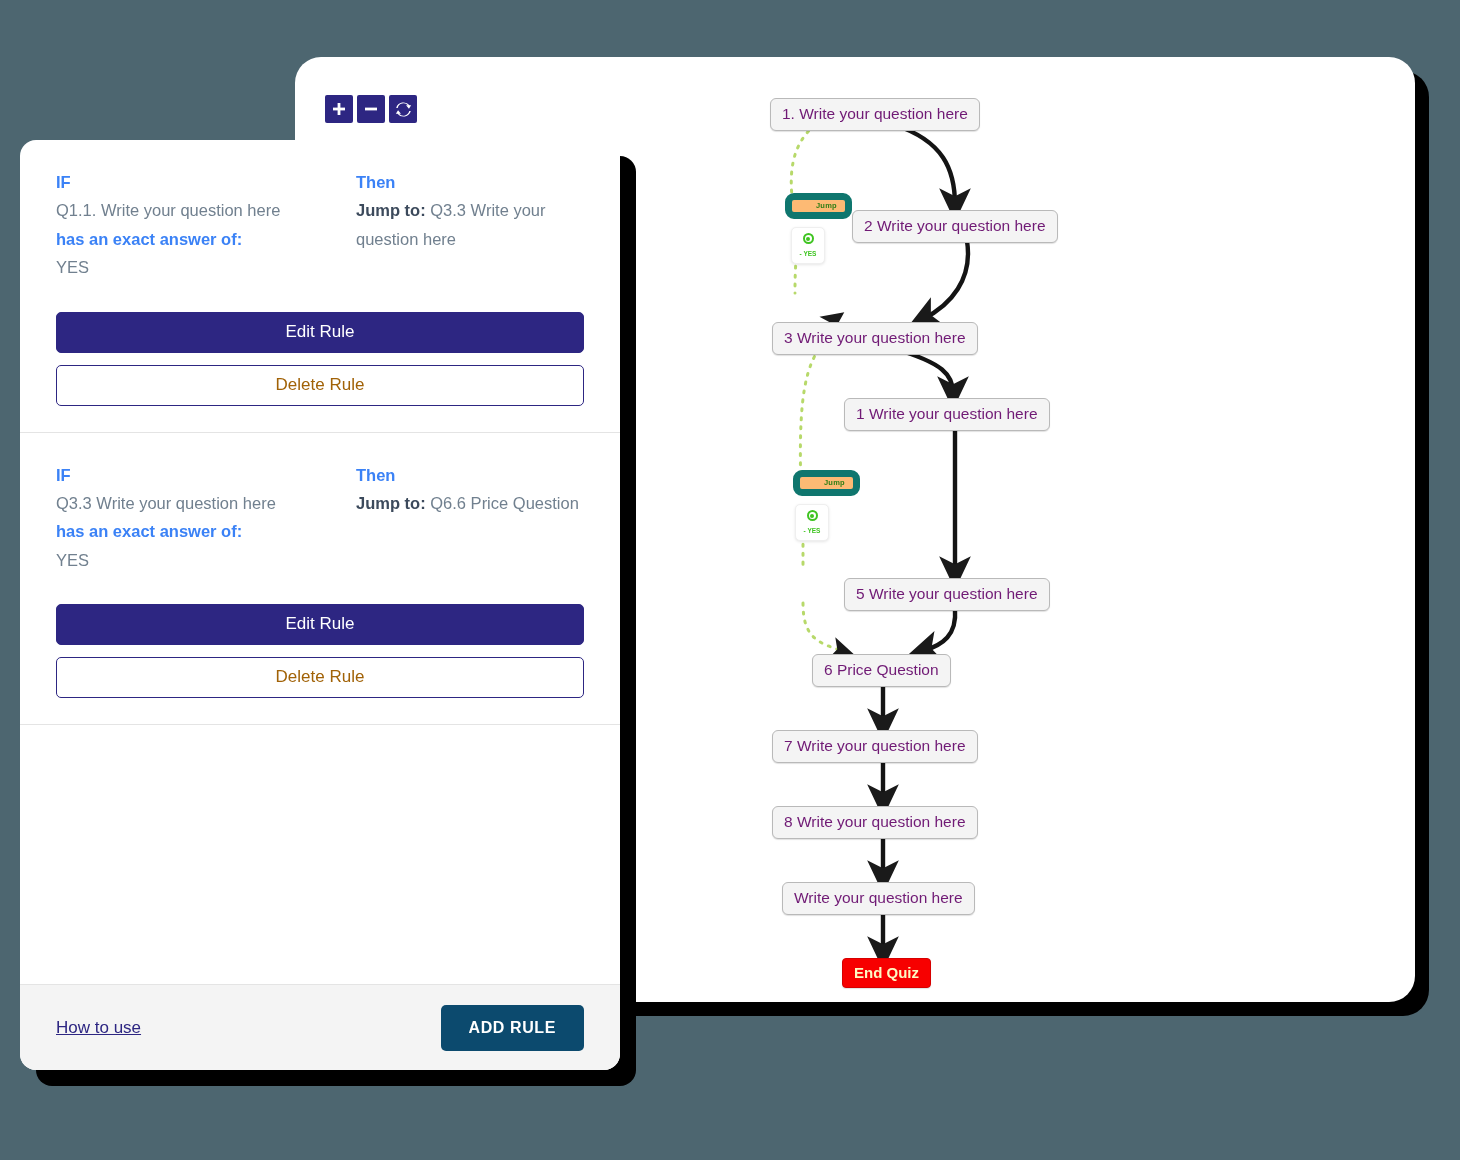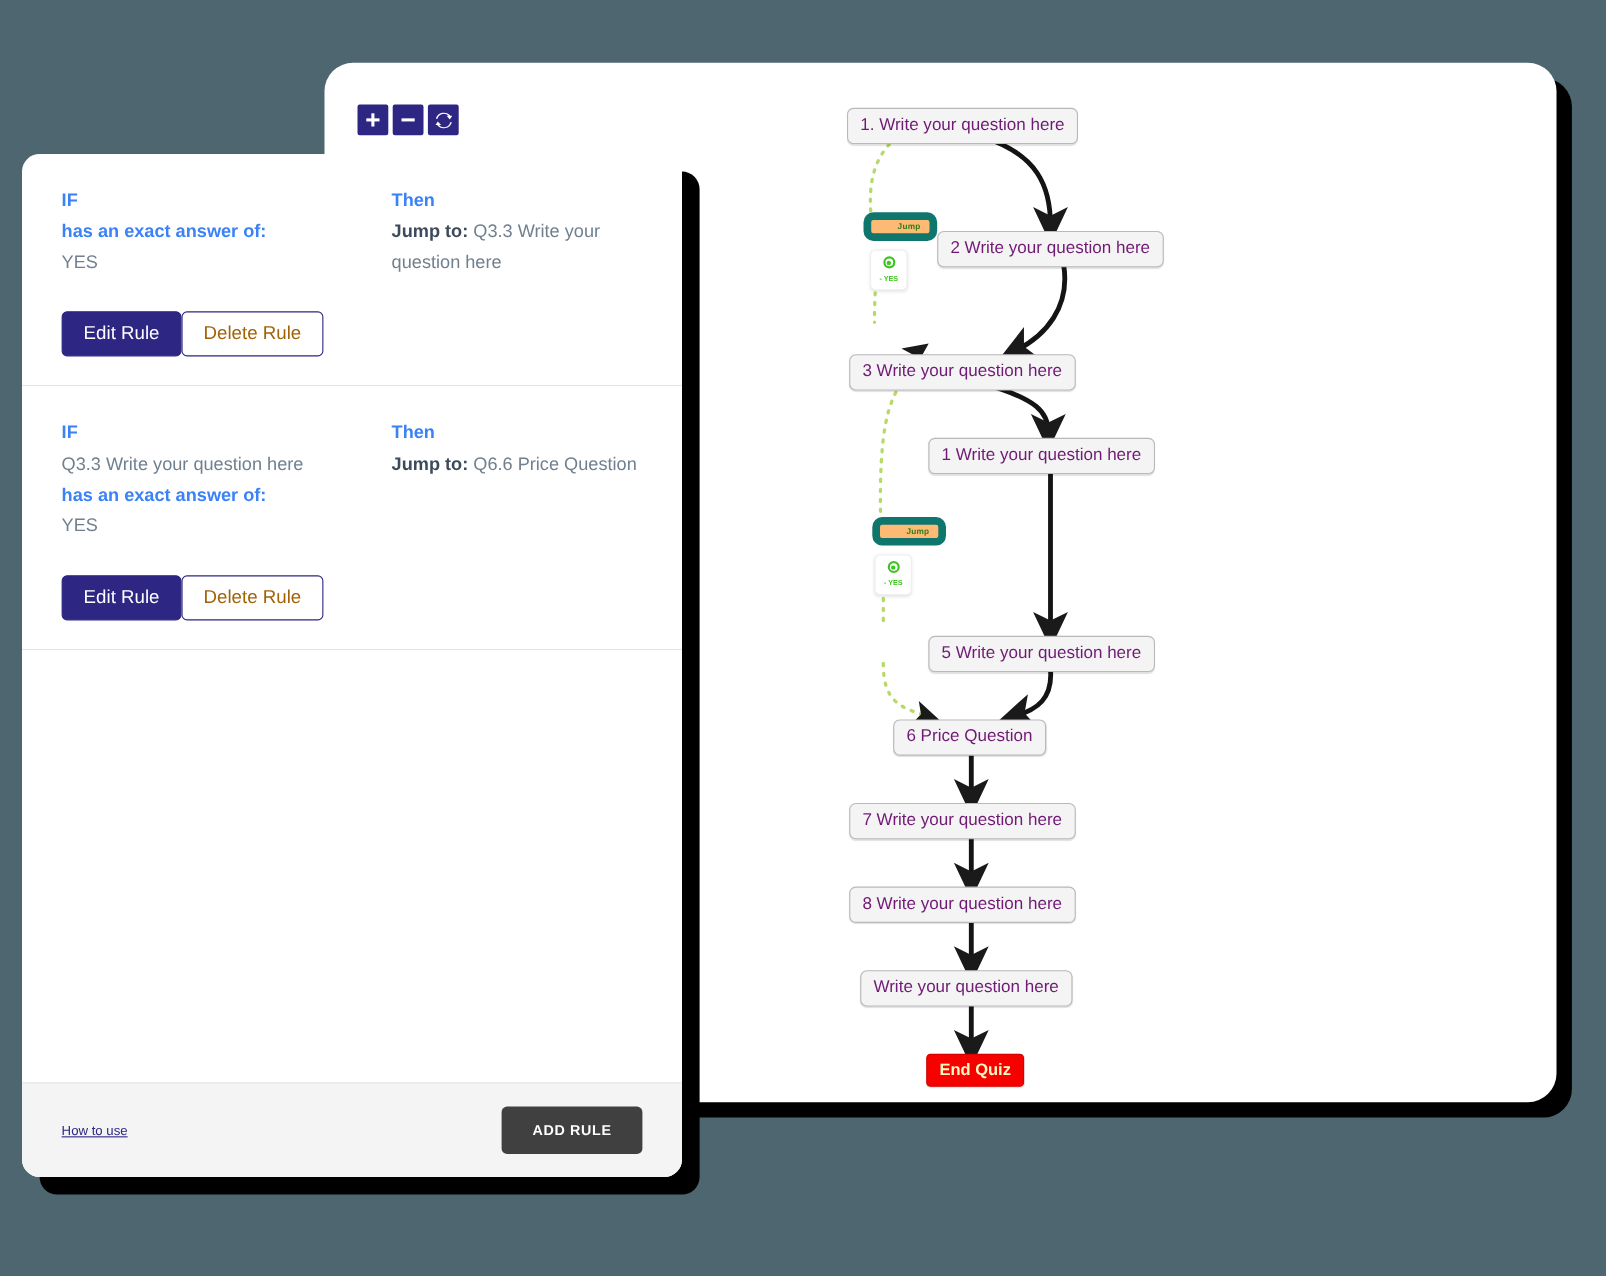--- a/index.html
+++ b/index.html
@@ -211,20 +211,22 @@
     color: #71808f;
     line-height: 1.72;
     max-width: 232px;
   }
   .then-line b {
     color: #3c4a5c;
   }
   .rule-actions {
     margin-top: 30px;
     display: flex;
+    gap: 12px;
+    flex-direction: column;
   }
   .btn-edit {
     background: #2d2682;
     color: #ffffff;
     border: 1px solid #2d2682;
     border-radius: 5px;
     font-size: 17px;
     font-family: "Liberation Sans", sans-serif;
     padding: 9px 19px 10px 19px;
     cursor: pointer;
@@ -244,31 +246,31 @@
     min-height: 86px;
     background: #f4f4f4;
     border-top: 1px solid #e4e4e4;
     display: flex;
     align-items: center;
     justify-content: space-between;
     padding: 0 36px;
     box-sizing: border-box;
   }
   #how-to-use {
-    font-size: 12px;
+    font-size: 17px;
     color: #2d2682;
     text-decoration: underline;
     cursor: pointer;
   }
   #add-rule-btn {
-    background: #404040;
+    background: #0c4a6e;
     color: #ffffff;
     border: none;
     border-radius: 5px;
-    font-size: 13px;
+    font-size: 16px;
     font-weight: bold;
     letter-spacing: 0.6px;
     font-family: "Liberation Sans", sans-serif;
     padding: 14px 28px;
     cursor: pointer;
   }
 </style>
 </head>
 <body>
 
@@ -377,20 +379,21 @@
 
   <div id="rules-panel">
 
 
     <div id="rules-body">
 
       <div class="rule-card">
         <div class="rule-cols">
           <div class="rule-col-if">
             <div class="lbl-strong">IF</div>
+            <div class="lbl-value">Q1.1. Write your question here</div>
             <div class="lbl-strong">has an exact answer of:</div>
             <div class="lbl-value">YES</div>
           </div>
           <div class="rule-col-then">
             <div class="lbl-strong">Then</div>
             <div class="then-line"><b>Jump to:</b> <span>Q3.3 Write your question here</span></div>
           </div>
         </div>
         <div class="rule-actions">
           <button class="btn-edit">Edit Rule</button>

